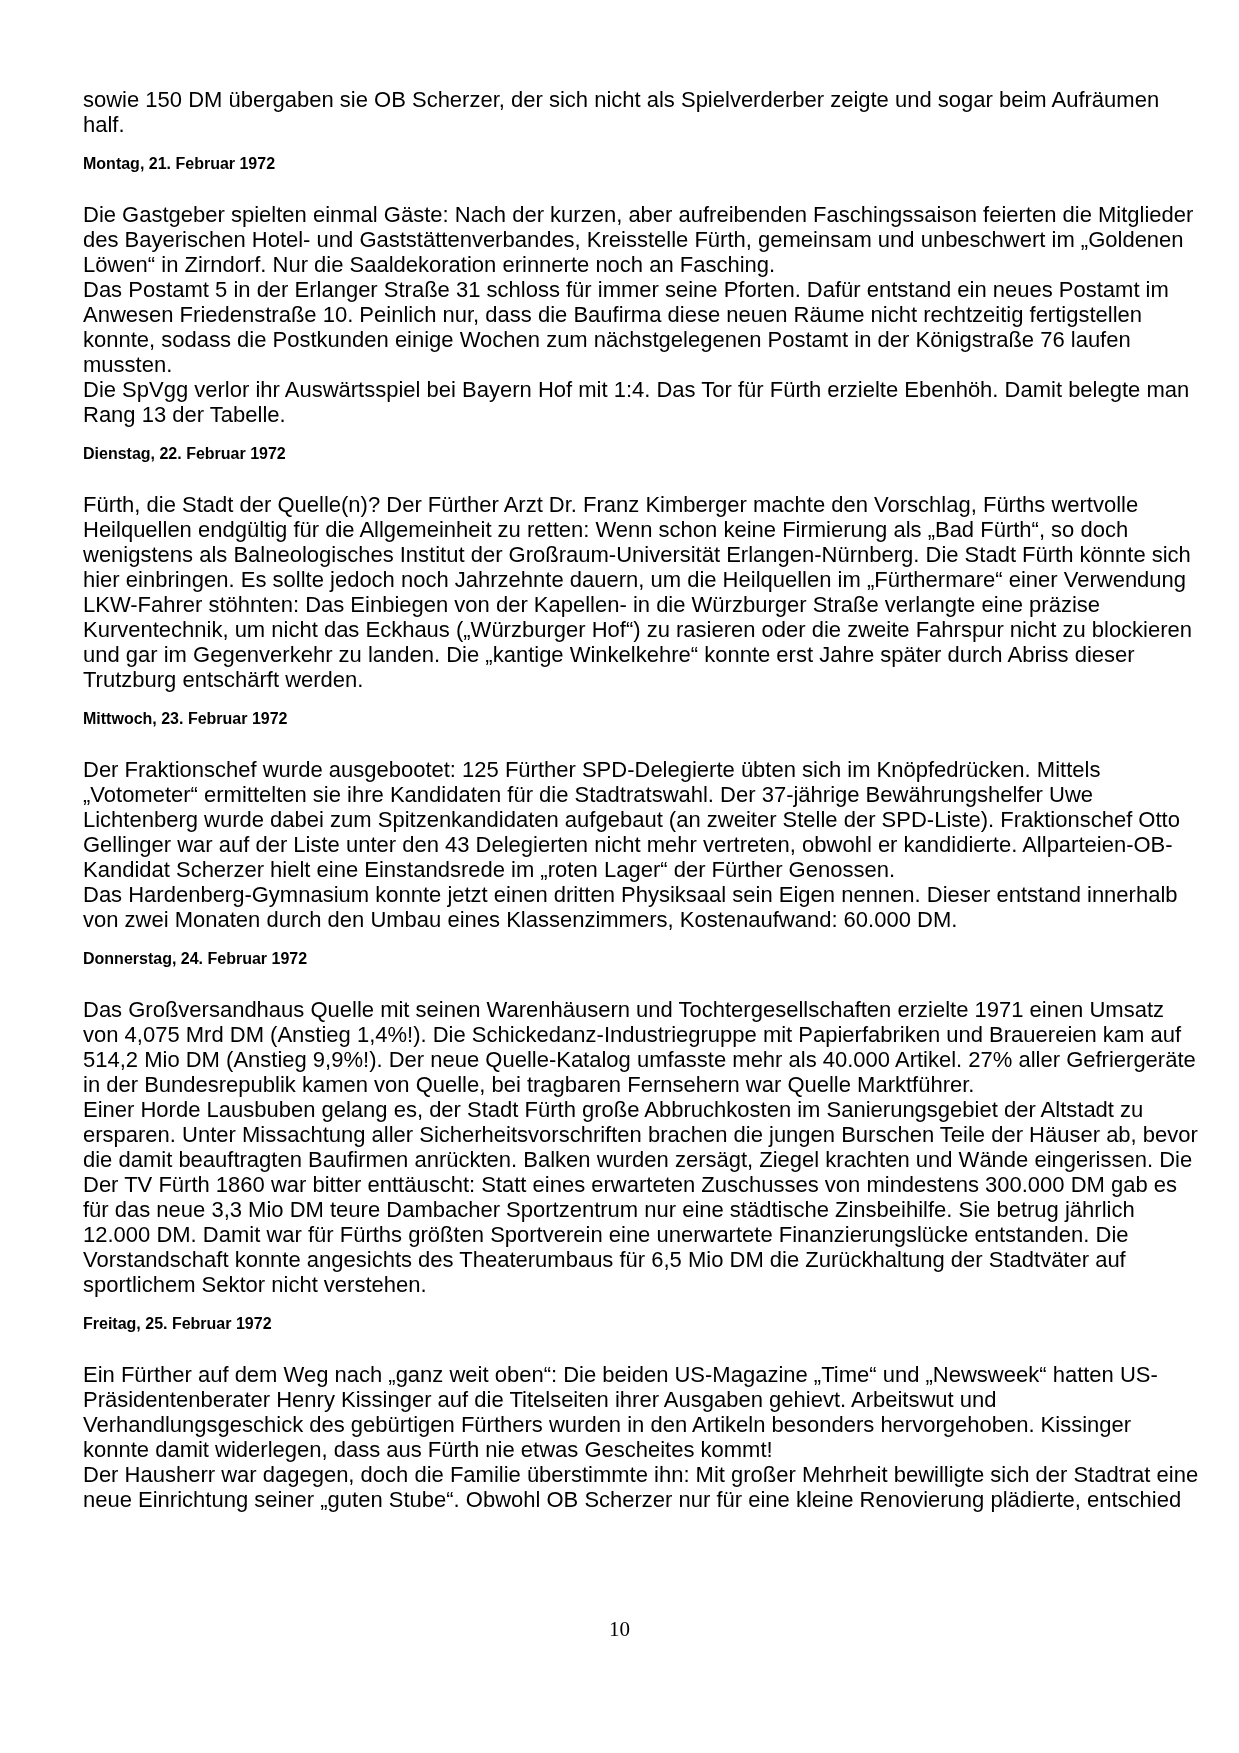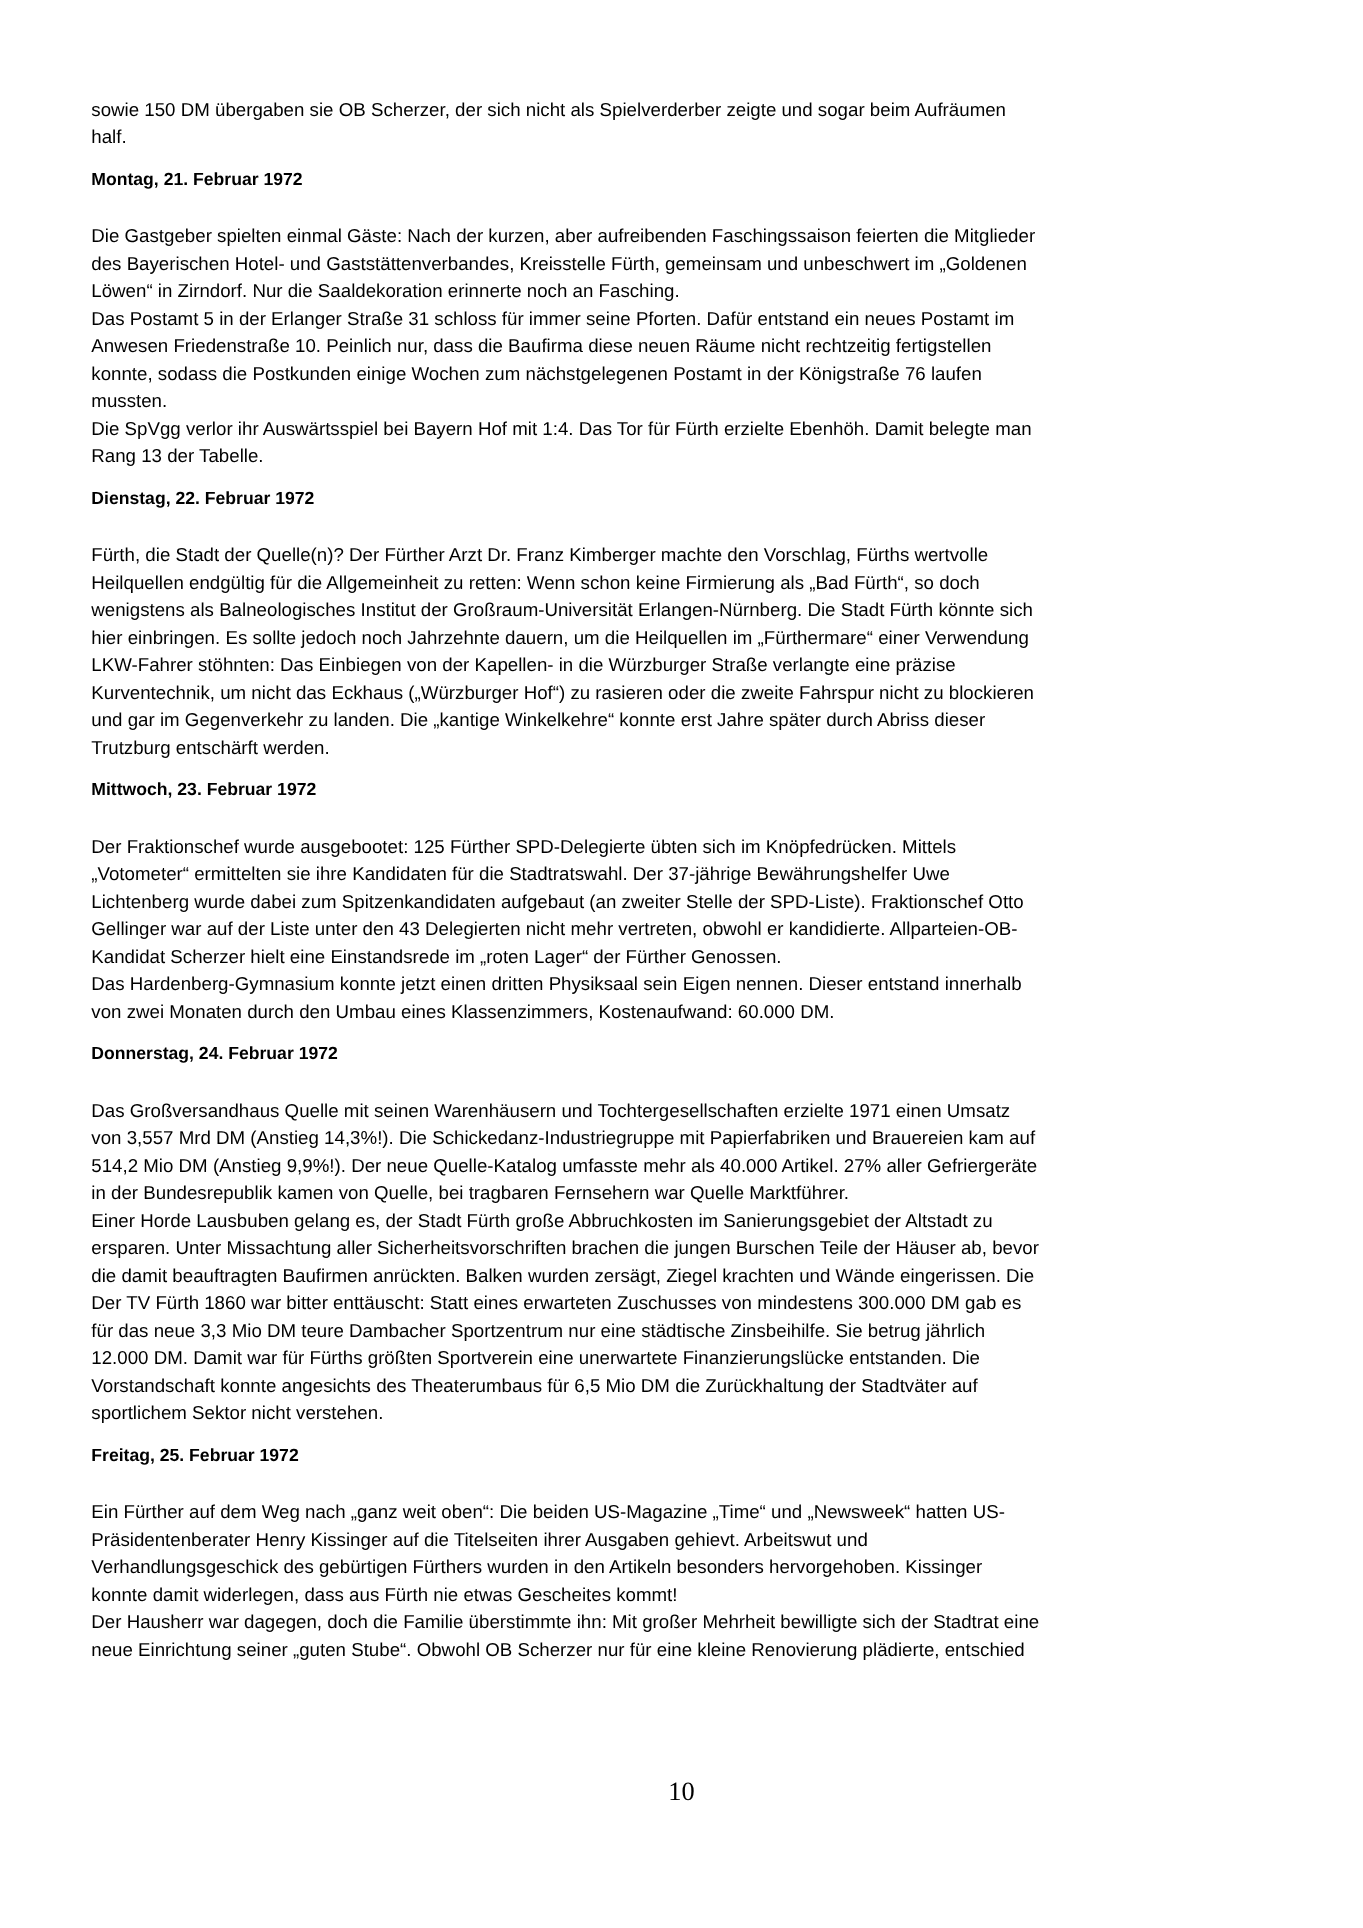--- a/index.html
+++ b/index.html
@@ -21,39 +21,39 @@
     left: 83px;
     top: 87px;
     right: 70px;
   }
   .para {
     margin: 0;
   }
   .line {
     height: 25px;
     line-height: 25px;
-    font-size: 17px;
+    font-size: 22px;
     white-space: nowrap;
   }
   .heading {
     margin: 14px 0 26px 0;
     height: 25px;
     line-height: 25px;
     font-size: 16px;
     font-weight: bold;
     white-space: nowrap;
   }
   .footer {
     position: absolute;
     left: 0;
     right: 0;
     top: 1617px;
     text-align: center;
     font-family: "Liberation Serif", "DejaVu Serif", serif;
-    font-size: 24px;
+    font-size: 21px;
     line-height: 25px;
     color: #000000;
   }
 </style>
 </head>
 <body>
 
 <div class="page">
   <div class="content">
 
@@ -90,21 +90,21 @@
         <div class="line">„Votometer“ ermittelten sie ihre Kandidaten für die Stadtratswahl. Der 37-jährige Bewährungshelfer Uwe</div>
         <div class="line">Lichtenberg wurde dabei zum Spitzenkandidaten aufgebaut (an zweiter Stelle der SPD-Liste). Fraktionschef Otto</div>
         <div class="line">Gellinger war auf der Liste unter den 43 Delegierten nicht mehr vertreten, obwohl er kandidierte. Allparteien-OB-</div>
         <div class="line">Kandidat Scherzer hielt eine Einstandsrede im „roten Lager“ der Fürther Genossen.</div>
         <div class="line">Das Hardenberg-Gymnasium konnte jetzt einen dritten Physiksaal sein Eigen nennen. Dieser entstand innerhalb</div>
         <div class="line">von zwei Monaten durch den Umbau eines Klassenzimmers, Kostenaufwand: 60.000 DM.</div>
       </div>
       <div class="heading">Donnerstag, 24. Februar 1972</div>
       <div class="para">
         <div class="line">Das Großversandhaus Quelle mit seinen Warenhäusern und Tochtergesellschaften erzielte 1971 einen Umsatz</div>
-        <div class="line">von 3,557 Mrd DM (Anstieg 14,3%!). Die Schickedanz-Industriegruppe mit Papierfabriken und Brauereien kam auf</div>
+        <div class="line">von 4,075 Mrd DM (Anstieg 1,4%!). Die Schickedanz-Industriegruppe mit Papierfabriken und Brauereien kam auf</div>
         <div class="line">514,2 Mio DM (Anstieg 9,9%!). Der neue Quelle-Katalog umfasste mehr als 40.000 Artikel. 27% aller Gefriergeräte</div>
         <div class="line">in der Bundesrepublik kamen von Quelle, bei tragbaren Fernsehern war Quelle Marktführer.</div>
         <div class="line">Einer Horde Lausbuben gelang es, der Stadt Fürth große Abbruchkosten im Sanierungsgebiet der Altstadt zu</div>
         <div class="line">ersparen. Unter Missachtung aller Sicherheitsvorschriften brachen die jungen Burschen Teile der Häuser ab, bevor</div>
         <div class="line">die damit beauftragten Baufirmen anrückten. Balken wurden zersägt, Ziegel krachten und Wände eingerissen. Die</div>
         <div class="line">Der TV Fürth 1860 war bitter enttäuscht: Statt eines erwarteten Zuschusses von mindestens 300.000 DM gab es</div>
         <div class="line">für das neue 3,3 Mio DM teure Dambacher Sportzentrum nur eine städtische Zinsbeihilfe. Sie betrug jährlich</div>
         <div class="line">12.000 DM. Damit war für Fürths größten Sportverein eine unerwartete Finanzierungslücke entstanden. Die</div>
         <div class="line">Vorstandschaft konnte angesichts des Theaterumbaus für 6,5 Mio DM die Zurückhaltung der Stadtväter auf</div>
         <div class="line">sportlichem Sektor nicht verstehen.</div>

